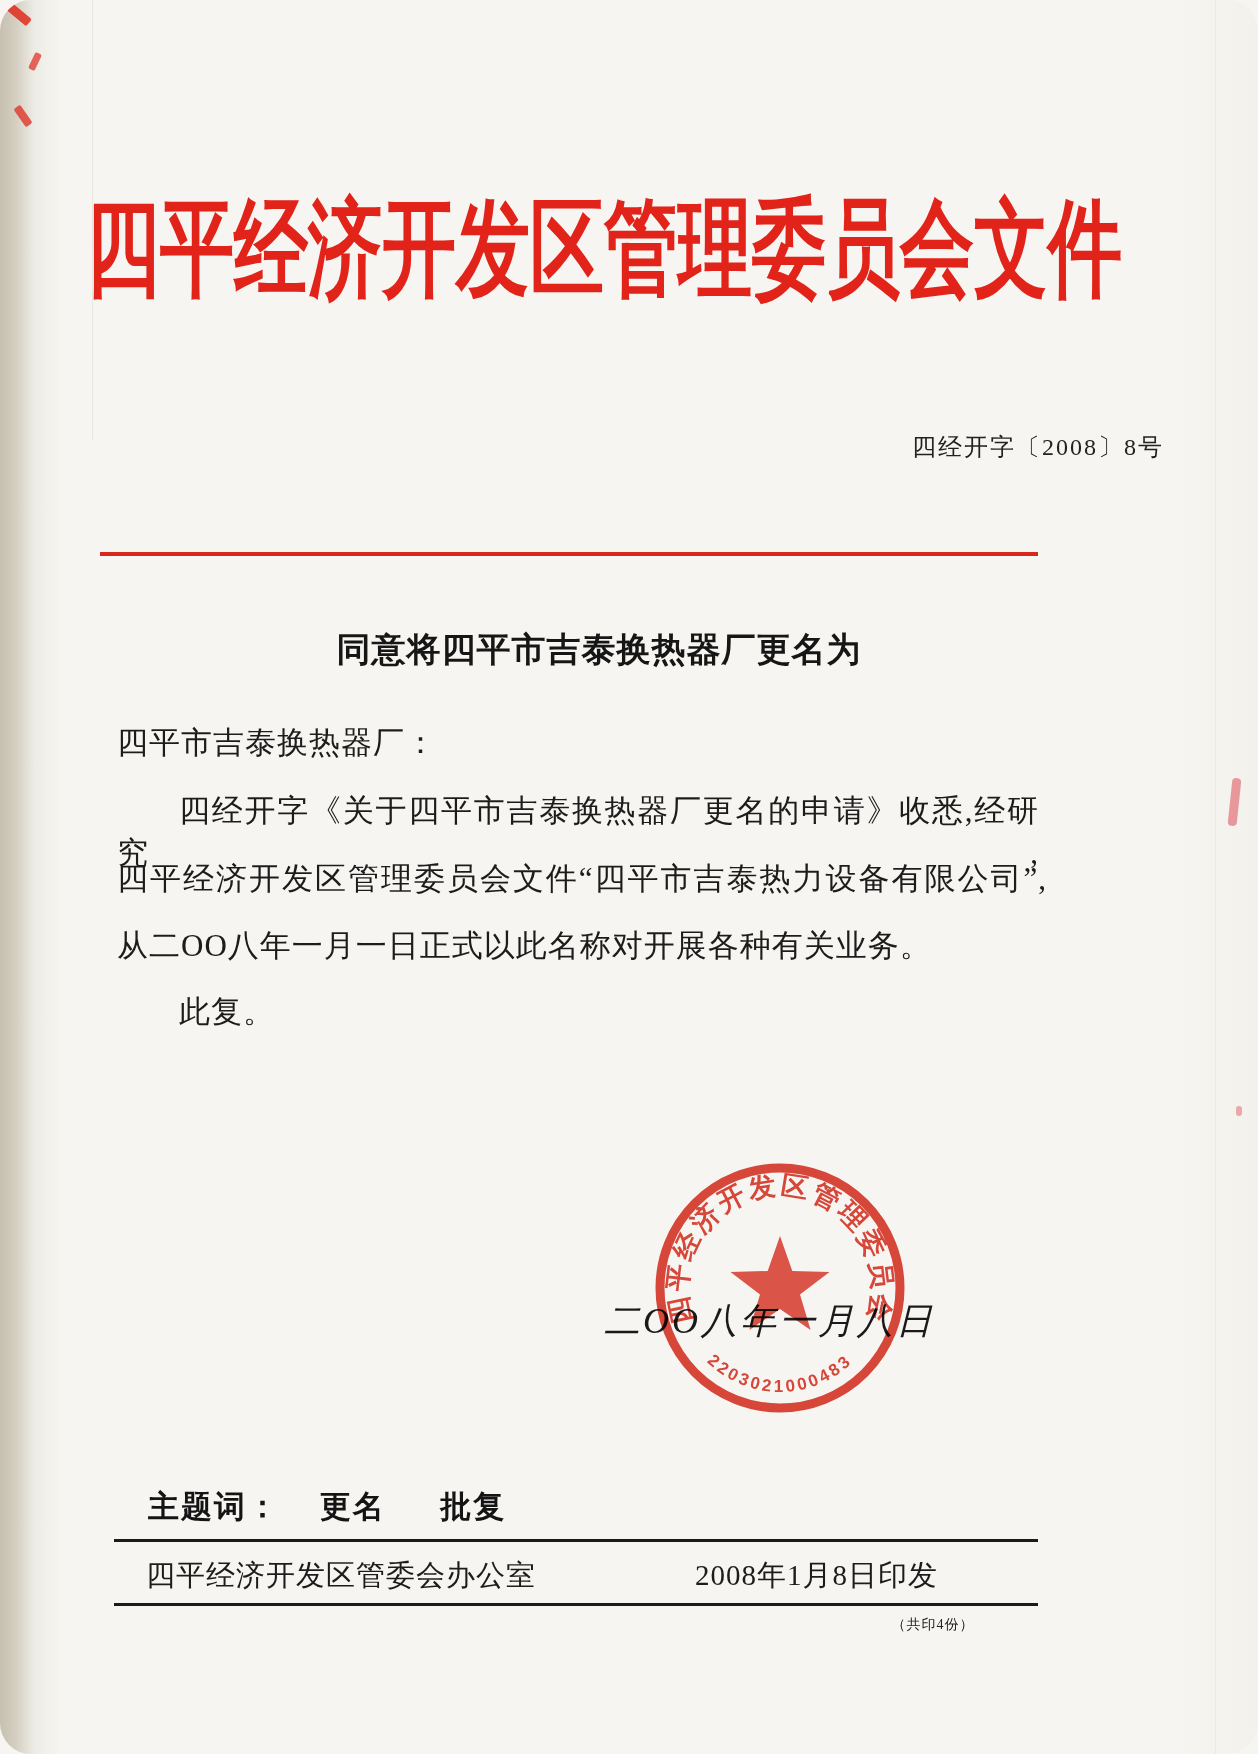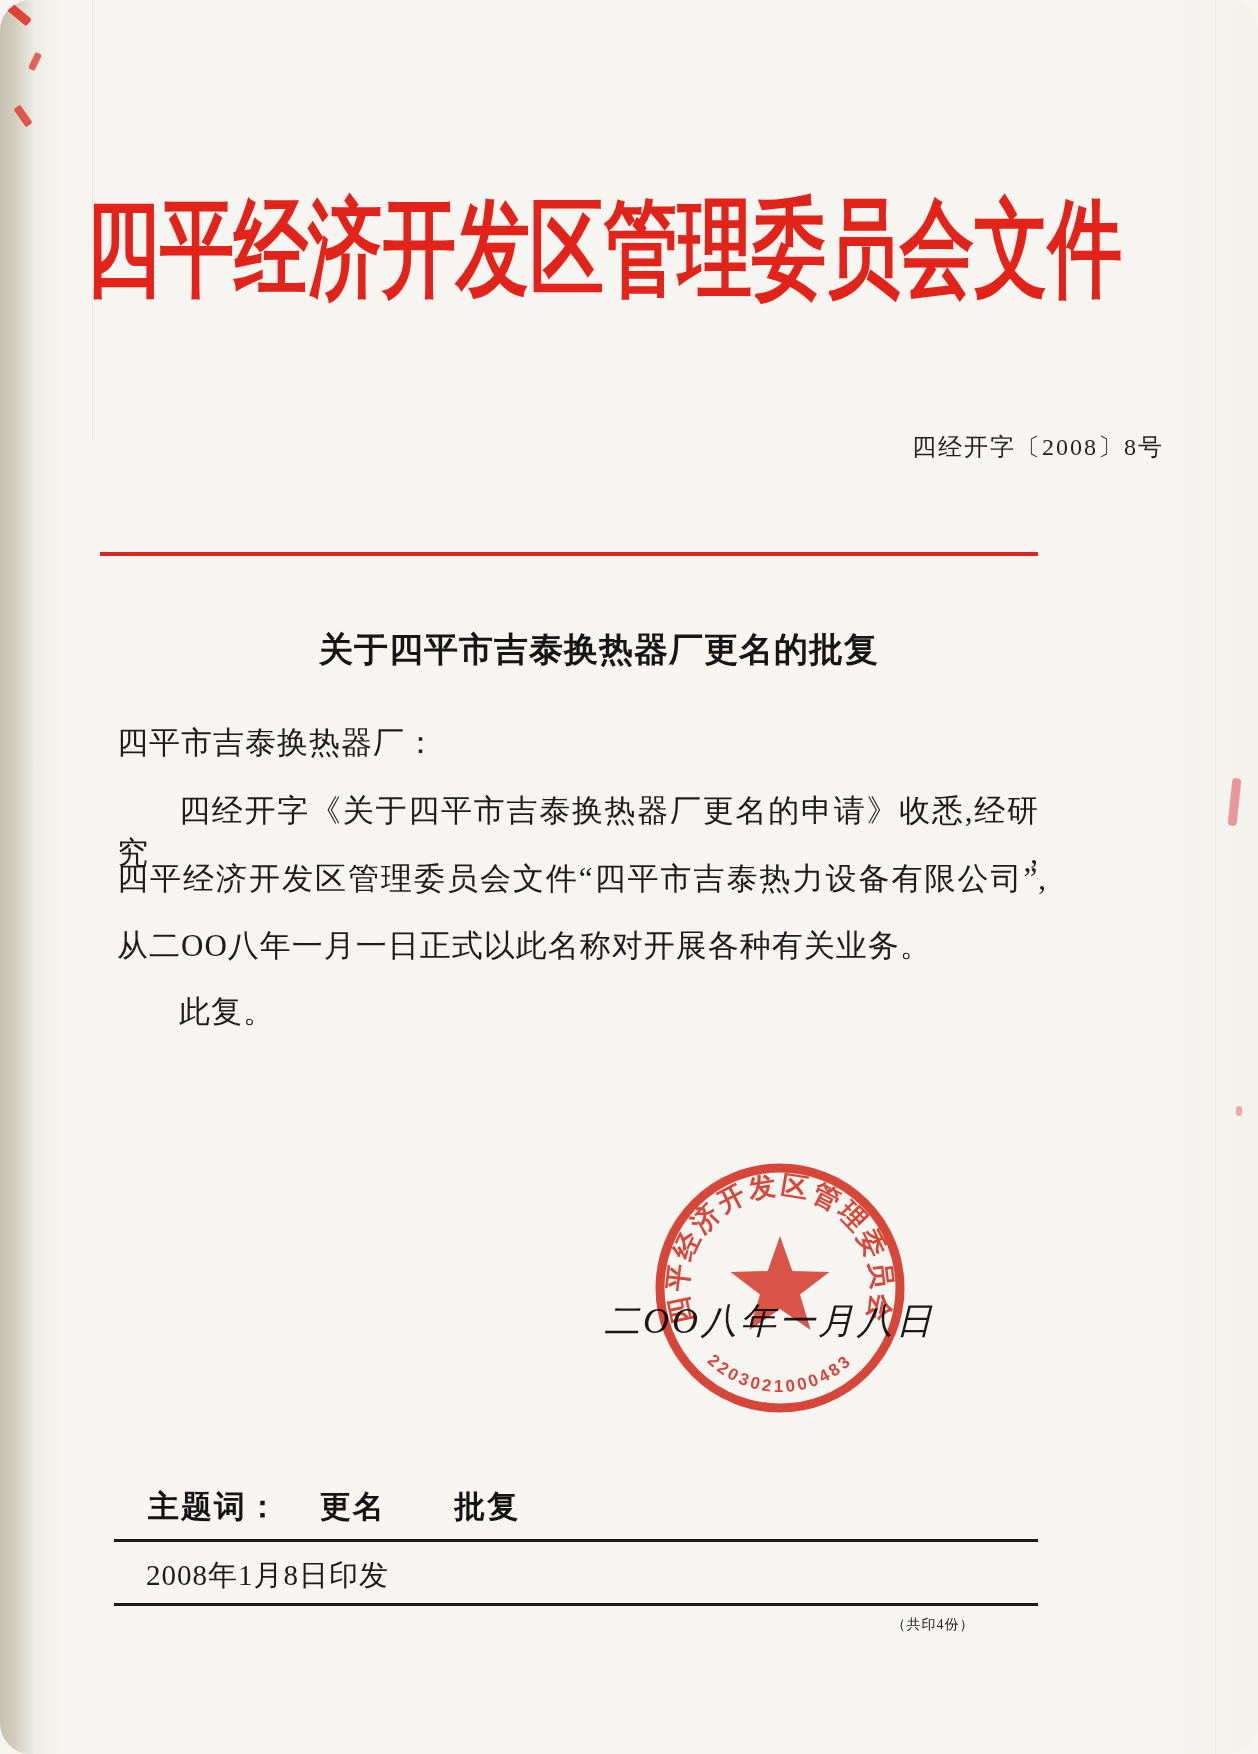--- a/index.html
+++ b/index.html
@@ -60,21 +60,21 @@
     mix-blend-mode:multiply;opacity:.92;
   }
   .seal text{font-family:"Liberation Sans","DejaVu Sans",sans-serif;}
 
   .keywords-row{
     position:absolute;left:148px;top:1486px;
     font-family:"Liberation Sans","DejaVu Sans",sans-serif;
     font-weight:700;font-size:31px;color:#141414;letter-spacing:2px;
   }
   .kw-item1{margin-left:29px;}
-  .kw-item2{margin-left:58px;}
+  .kw-item2{margin-left:44px;}
   .hrule{position:absolute;left:114px;width:924px;height:3px;background:#1b1b1b;}
   .r1{top:1539px;}
   .r2{top:1603px;}
   .footer-row{
     position:absolute;left:146px;top:1556px;width:792px;
     display:flex;justify-content:space-between;
     font-size:29px;color:#1c1c1c;letter-spacing:1px;
   }
   .copies{
     position:absolute;left:858px;top:1616px;width:150px;text-align:center;
@@ -93,21 +93,21 @@
   <div class="artifact a3"></div>
   <div class="artifact a4"></div>
   <div class="artifact a5"></div>
 
   <div class="header-title">四平经济开发区管理委员会文件</div>
 
   <div class="doc-number">四经开字〔2008〕8号</div>
 
   <div class="red-rule"></div>
 
-  <div class="subject-title">关于四平市吉泰换热器厂更名的批复</div>
+  <div class="subject-title">同意将四平市吉泰换热器厂更名为</div>
 
   <div class="bodytext addressee">四平市吉泰换热器厂：</div>
   <div class="bodytext line1">四经开字《关于四平市吉泰换热器厂更名的申请》收悉,经研究,</div>
   <div class="bodytext line2">四平经济开发区管理委员会文件“四平市吉泰热力设备有限公司”,</div>
   <div class="bodytext line3">从二OO八年一月一日正式以此名称对开展各种有关业务。</div>
   <div class="bodytext closing">此复。</div>
 
   <div class="date-line">二OO八年一月八日</div>
 
   <svg class="seal" viewBox="0 0 270 270">
@@ -127,20 +127,21 @@
 
   <div class="keywords-row">
     <span>主题词：</span>
     <span class="kw-item1">更名</span>
     <span class="kw-item2">批复</span>
   </div>
 
   <div class="hrule r1"></div>
 
   <div class="footer-row">
+    <span>四平经济开发区管委会办公室</span>
     <span>2008年1月8日印发</span>
   </div>
 
   <div class="hrule r2"></div>
 
   <div class="copies">（共印4份）</div>
 
 </div>
 
 </body></html>

